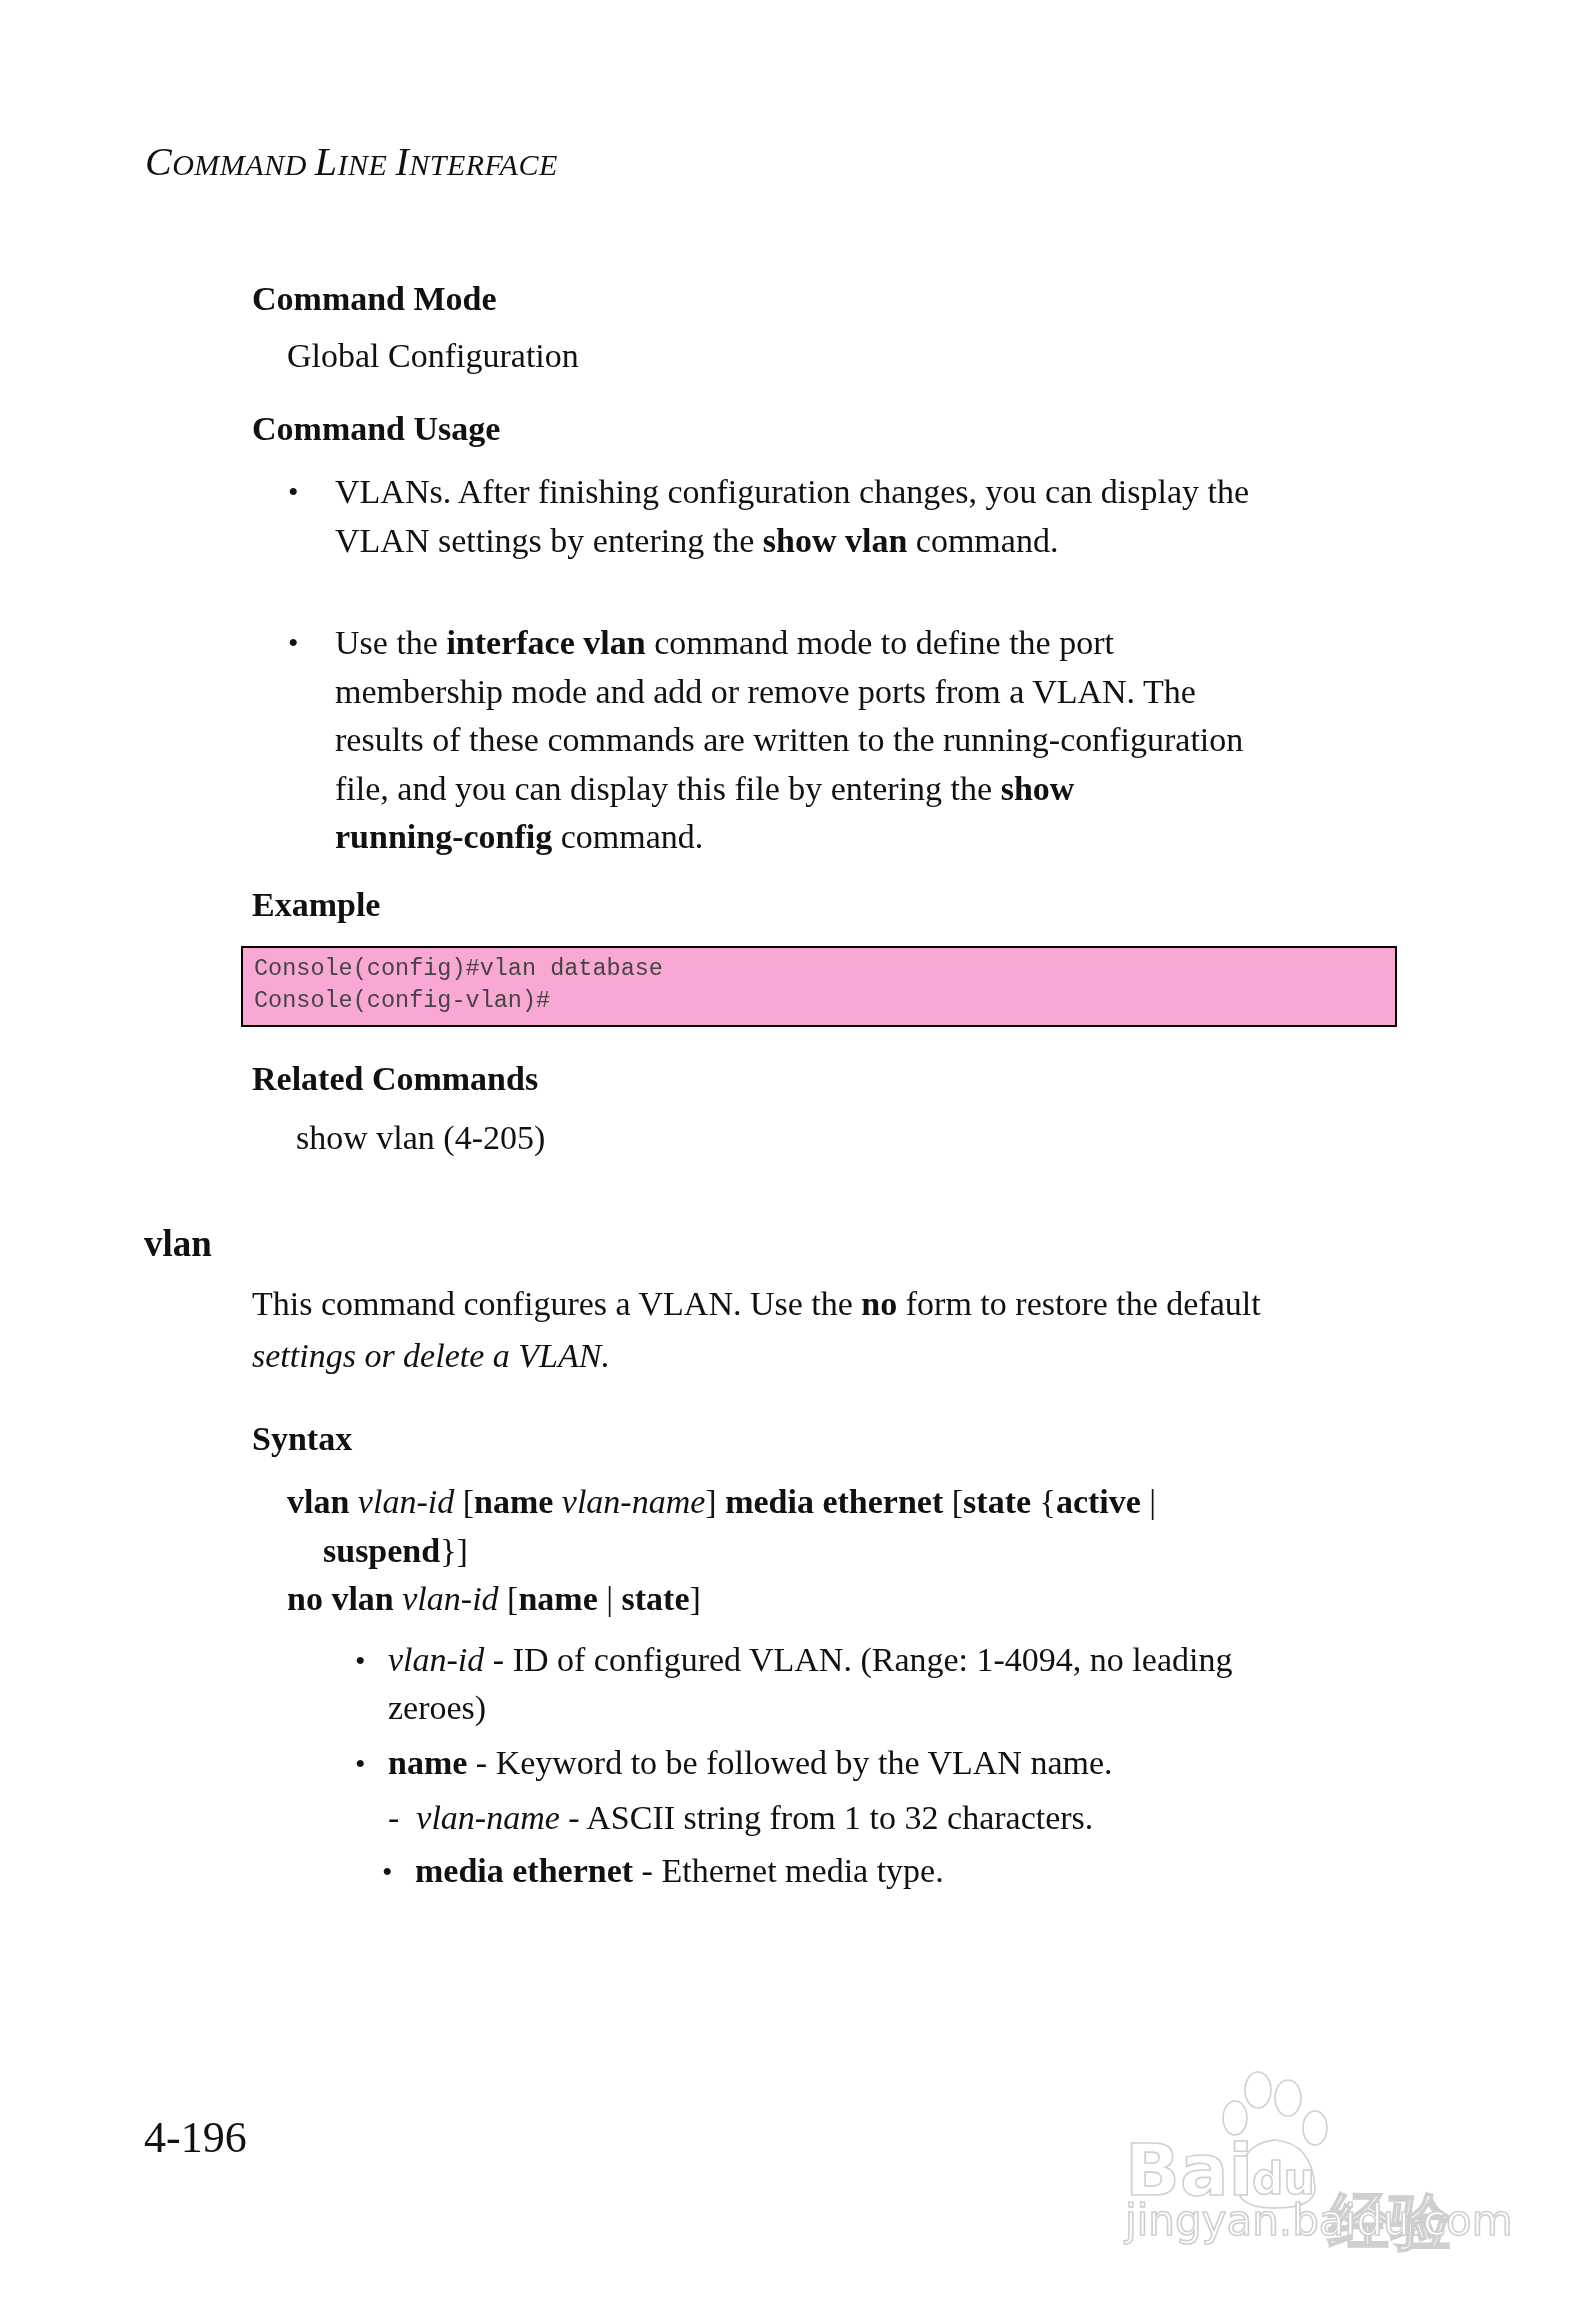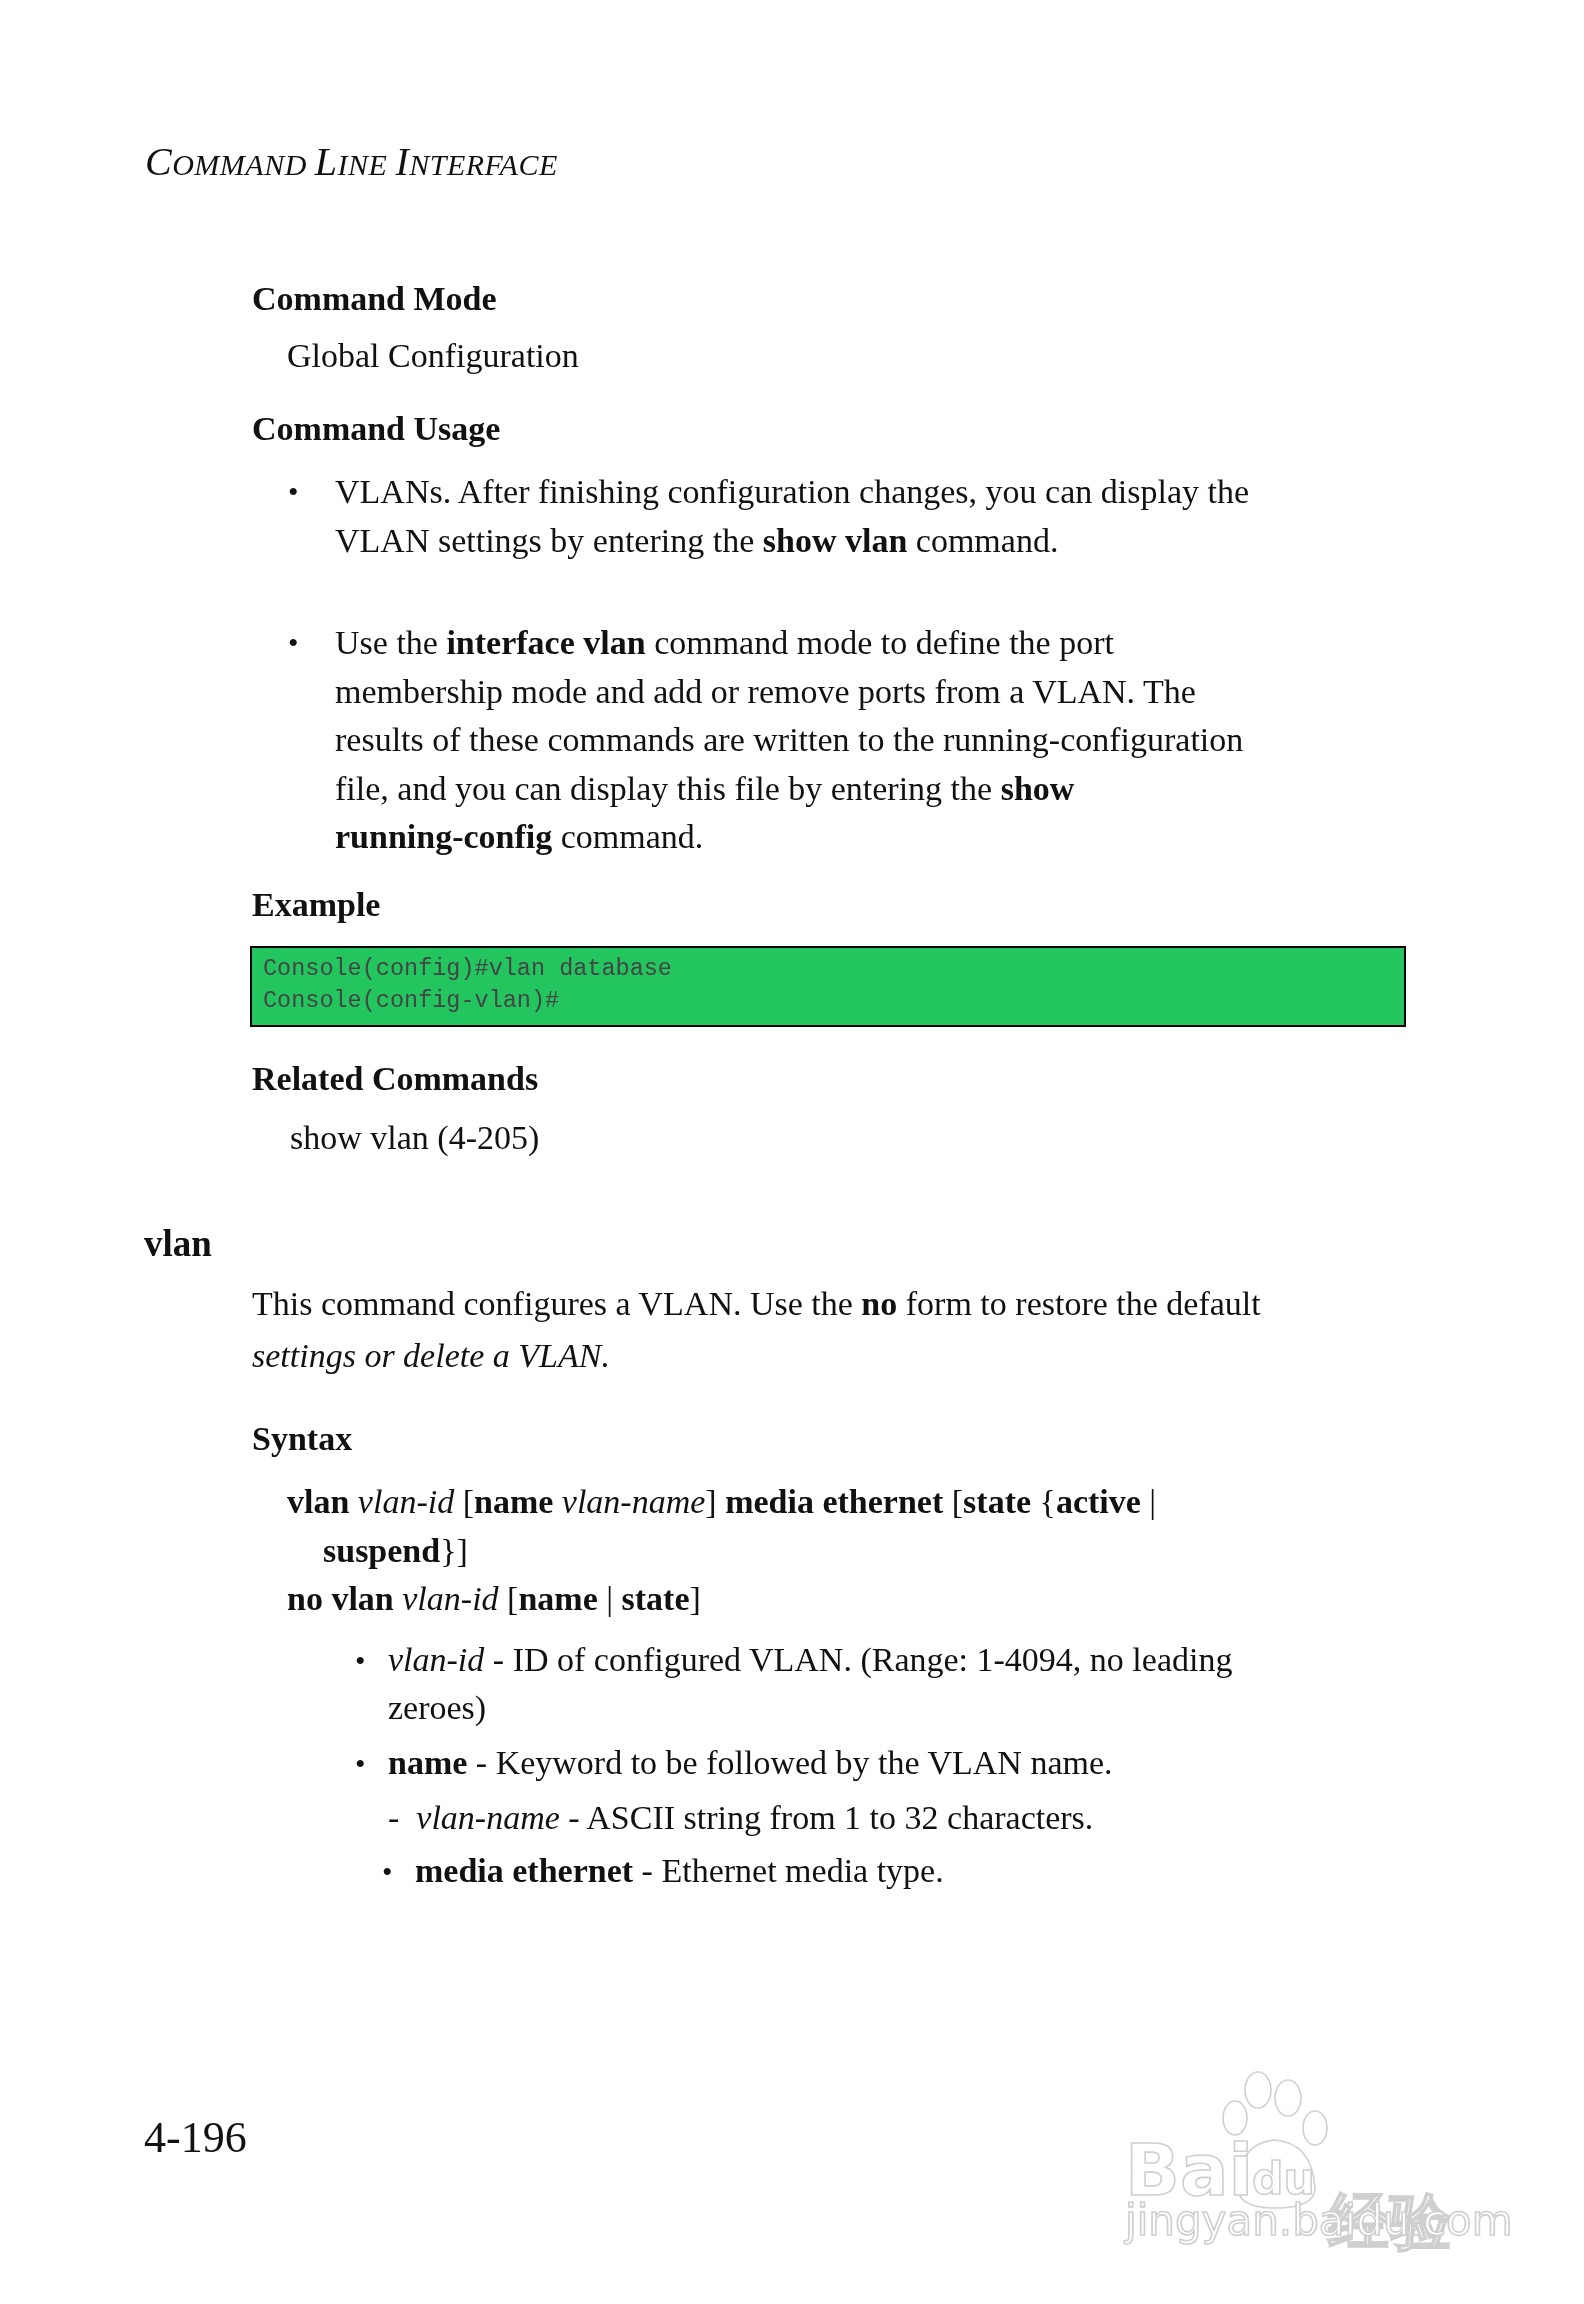--- a/index.html
+++ b/index.html
@@ -8,22 +8,22 @@
   .abs { position: absolute; white-space: nowrap; }
   .running-head { left: 145px; top: 138px; font-size: 40px; font-style: italic; letter-spacing: 0.5px; color: #111; }
   .running-head .sc { font-size: 30px; }
   .h2 { font-weight: bold; font-size: 34px; }
   .body { font-size: 34px; line-height: 48px; }
   .b { font-weight: bold; }
   .i { font-style: italic; }
   .bullet-row { position: absolute; font-size: 34px; line-height: 48.5px; white-space: normal; }
   .bullet-dot { position: absolute; left: 0; top: 0; font-size: 30px; }
   .bullet-text { position: absolute; white-space: nowrap; }
-  .code-box { position: absolute; left: 250px; top: 946px; width: 1152px; height: 77px;
-              border: 2.5px solid #000; background: #22c55e; }
+  .code-box { position: absolute; left: 241px; top: 946px; width: 1152px; height: 77px;
+              border: 2.5px solid #000; background: #f9a8d4; }
   .code-line { position: absolute; left: 11px; font-family: "Liberation Mono", "DejaVu Sans Mono", monospace;
                font-size: 23.5px; color: #444; white-space: pre; }
   .watermark { position: absolute; left: 1120px; top: 2068px; width: 370px; height: 175px; }
   .wm-text { position: absolute; font-family: "DejaVu Sans", sans-serif; font-weight: bold;
              color: #fff; -webkit-text-stroke: 1.6px #cfcfcf; white-space: nowrap; }
 </style>
 </head>
 <body>
 
 <div class="abs running-head">
@@ -54,21 +54,21 @@
     </div>
 </div>
 
 <div class="abs h2" style="left:252px; top:886px;">Example</div>
 <div class="code-box">
   <div class="code-line" style="top:7px;">Console(config)#vlan database</div>
   <div class="code-line" style="top:39px;">Console(config-vlan)#</div>
 </div>
 
 <div class="abs h2" style="left:252px; top:1060px;">Related Commands</div>
-<div class="abs body" style="left:290px; top:1114px;">show vlan (4-205)</div>
+<div class="abs body" style="left:296px; top:1114px;">show vlan (4-205)</div>
 
 <div class="abs h2" style="left:144px; top:1222px; font-size:37px;">vlan</div>
 
 <div id="vlan-desc" class="abs body" style="left:252px; top:1278px; line-height:52px;">
     <div style="height: 52px; line-height: 52px; white-space: nowrap;"><span>This command configures a VLAN. Use the </span><span class="b">no</span><span> form to restore the default</span></div>
     <div style="height: 52px; line-height: 52px; white-space: nowrap; font-style: italic;"><span>settings or delete a VLAN.</span></div>
   </div>
 
 <div class="abs h2" style="left:252px; top:1420px;">Syntax</div>
 

